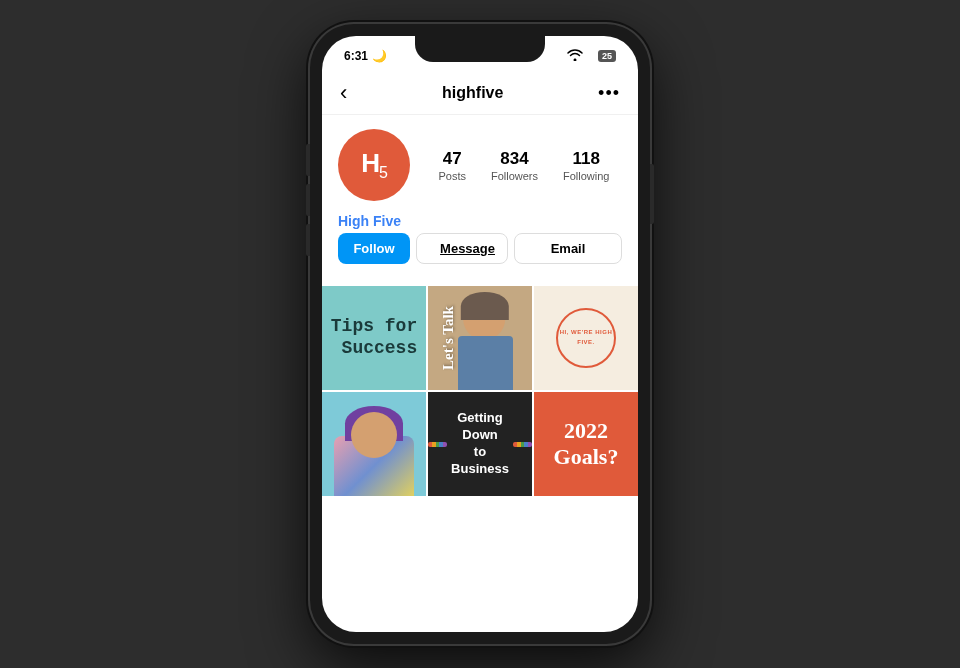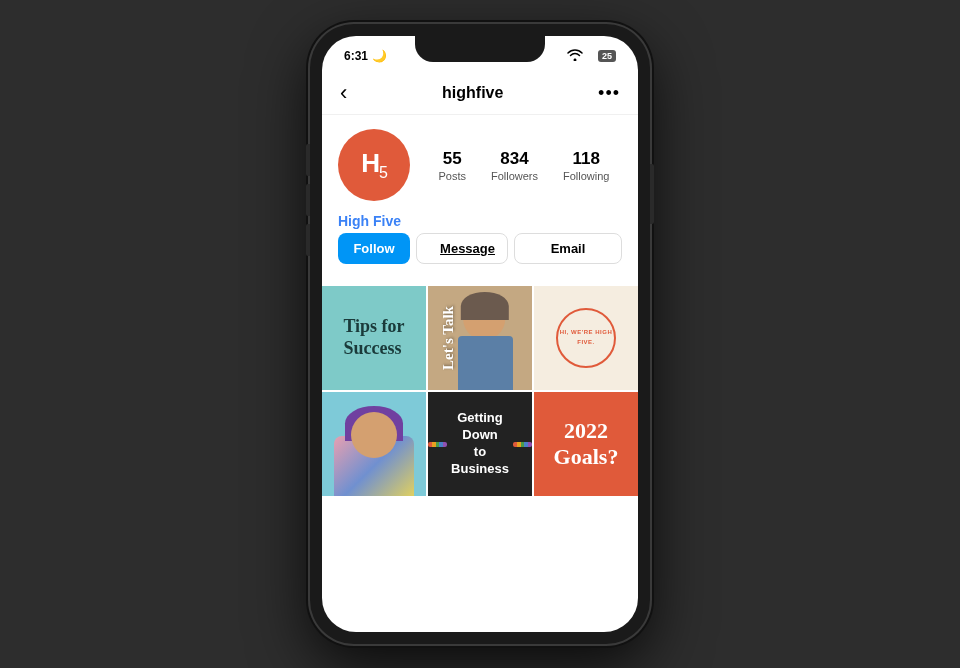--- a/index.html
+++ b/index.html
@@ -273,22 +273,22 @@
       display: flex;
       align-items: center;
       justify-content: center;
     }
 
     .post-tips-text {
       font-size: 18px;
       font-weight: 800;
       color: #1a3a3a;
       line-height: 1.2;
-      text-align: left;
-      font-family: Liberation Serif, serif;
+      text-align: right;
+      font-family: Liberation Mono, monospace;
       padding: 8px;
     }
 
     
     .post-lets-talk {
       background: #e8a020;
       position: relative;
     }
 
     .post-lets-talk-img {
@@ -460,21 +460,21 @@
       <span class="nav-more">•••</span>
     </div>
 
     <div class="profile-section">
       <div class="profile-header">
         <div class="avatar-container">
           <span class="avatar-text">H<sub>5</sub></span>
         </div>
         <div class="stats-row">
           <div class="stat-item">
-            <span class="stat-number">55</span>
+            <span class="stat-number">47</span>
             <span class="stat-label">Posts</span>
           </div>
           <div class="stat-item">
             <span class="stat-number">834</span>
             <span class="stat-label">Followers</span>
           </div>
           <div class="stat-item">
             <span class="stat-number">118</span>
             <span class="stat-label">Following</span>
           </div>

